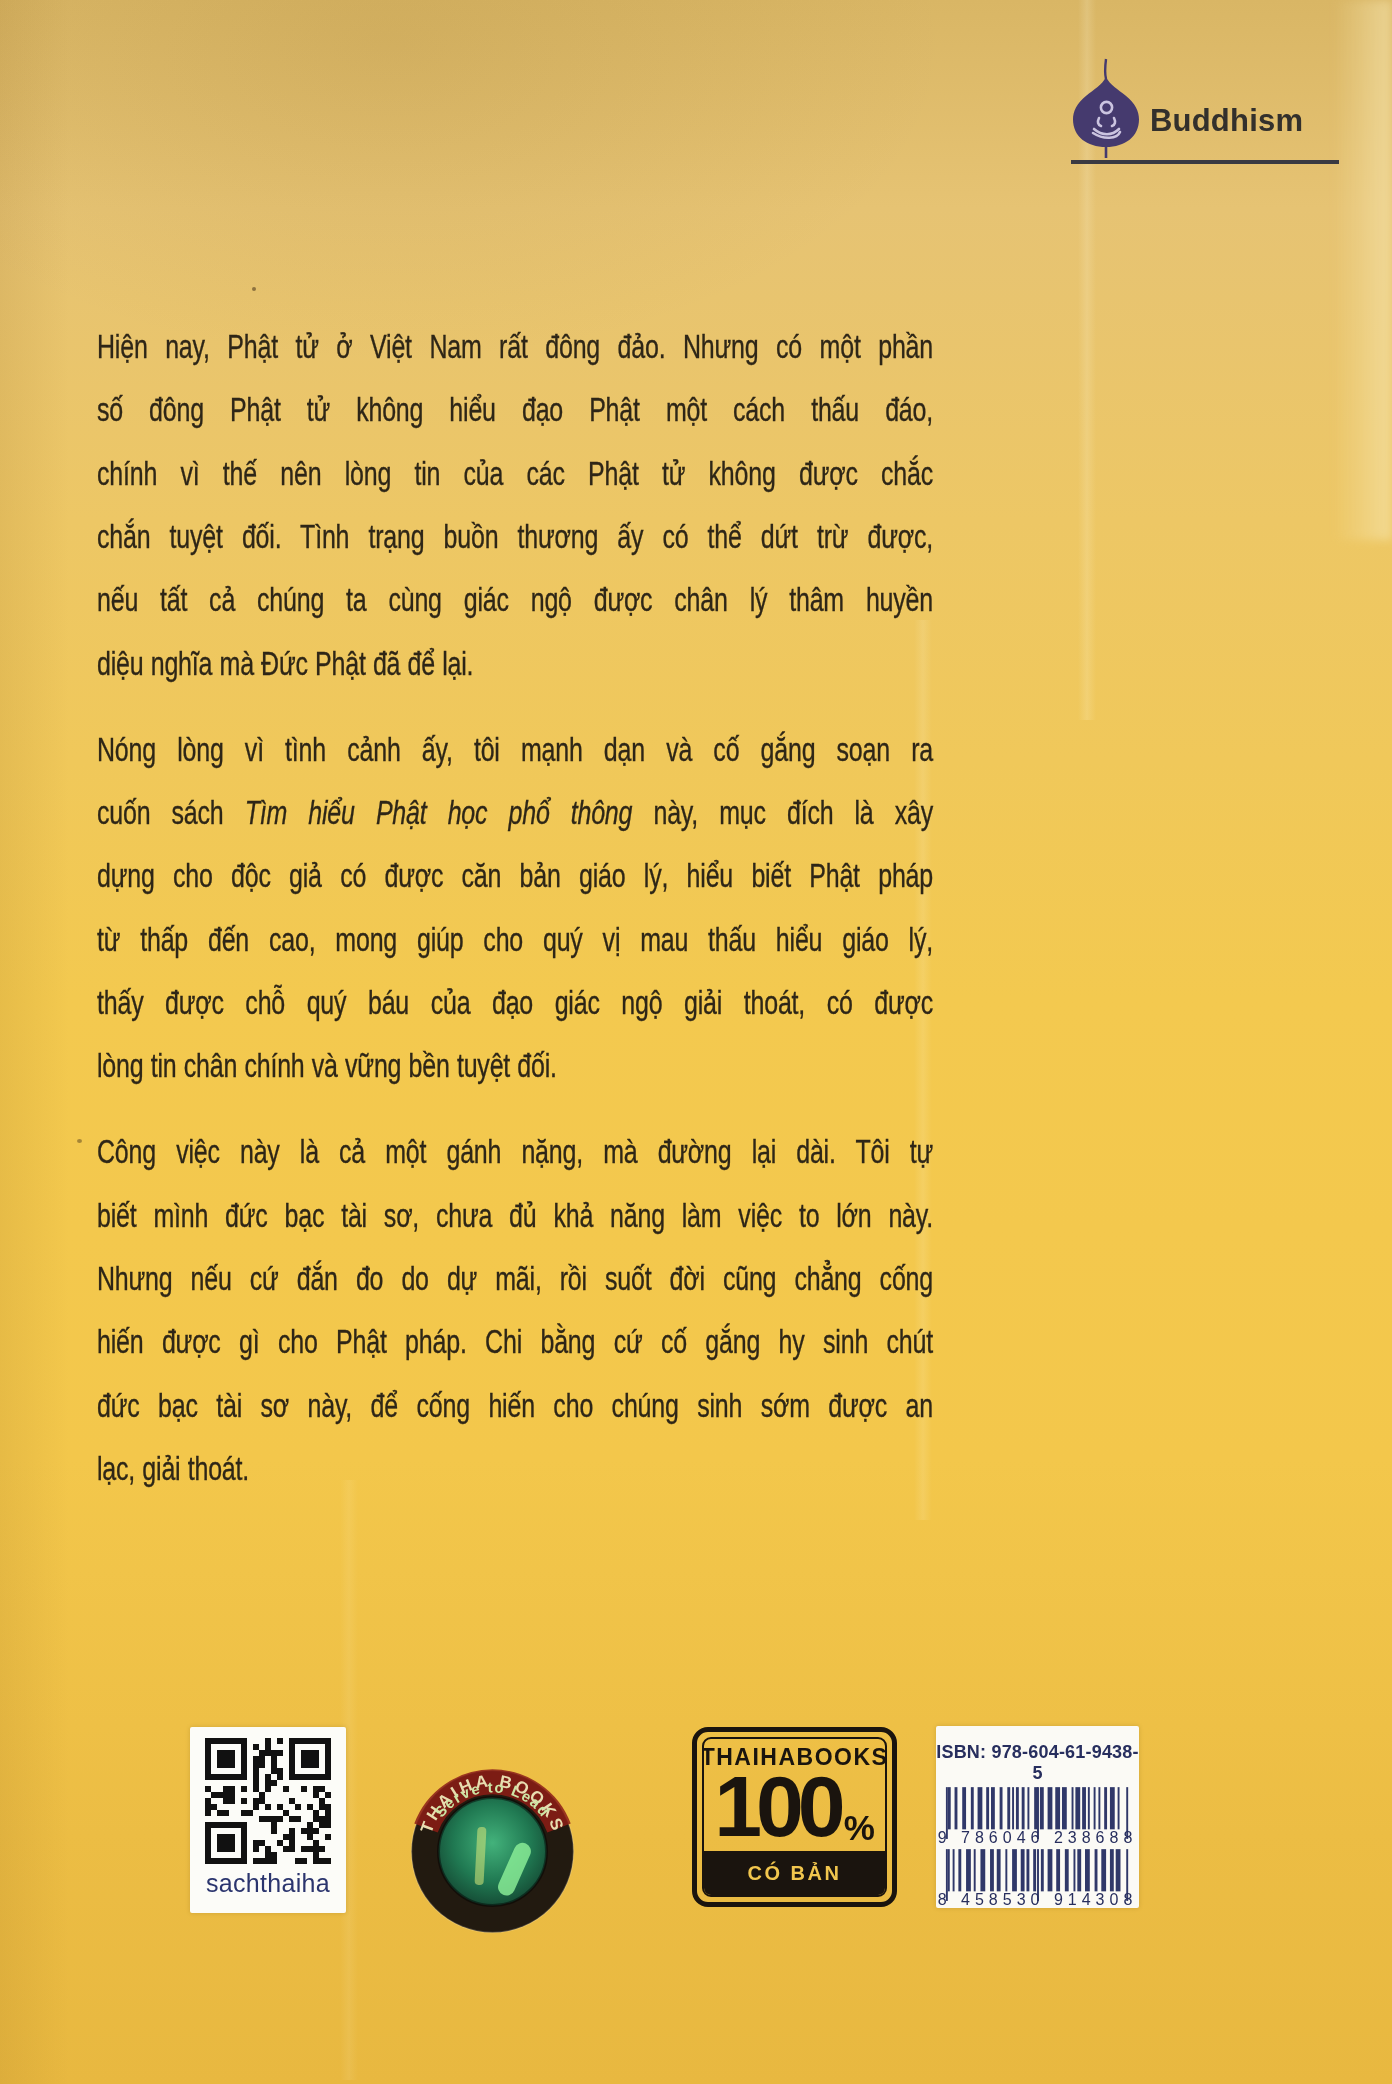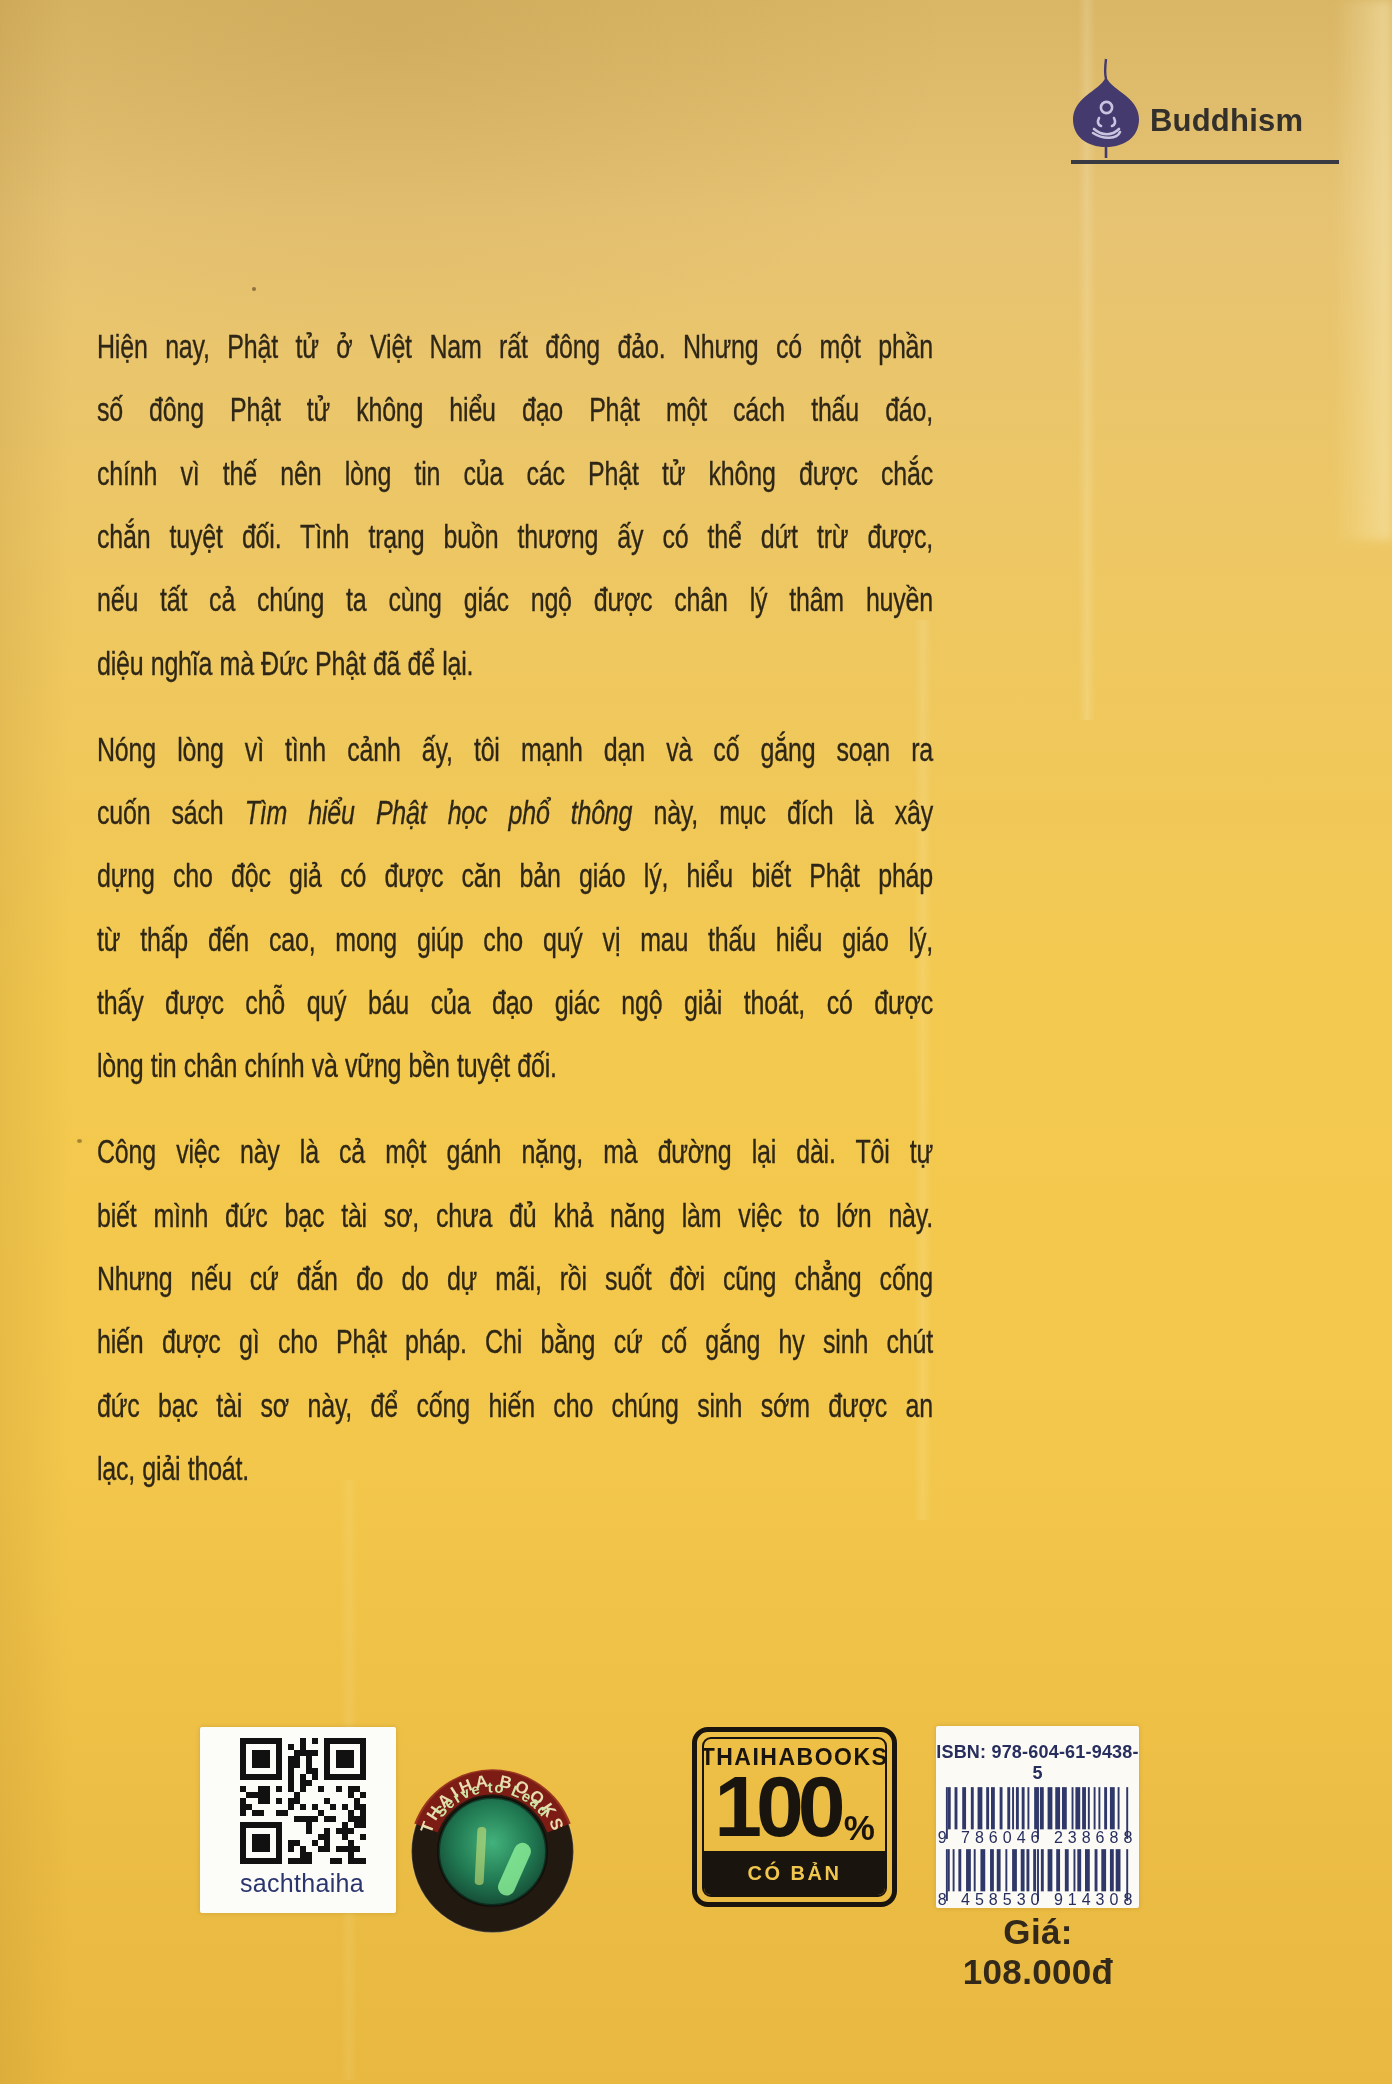--- a/index.html
+++ b/index.html
@@ -33,22 +33,22 @@
   .blurb{position:absolute;left:97px;top:292px;width:836px;
     color:#2e2617;font-size:25px;letter-spacing:-.2px;word-spacing:.5px;
     transform:scaleY(1.32);transform-origin:50% 0;
     -webkit-text-stroke:.25px #2e2617;}
   .blurb p{margin:0 0 17px 0;}
   .ln{height:48px;line-height:48px;text-align:justify;text-align-last:justify;overflow:visible;white-space:normal;}
   .ln.last{text-align-last:left;}
   .it{font-style:italic;}
 
   
-  .qr-label{position:absolute;left:200px;top:1727px;width:156px;height:186px;background:#fcfcf8;
-    border-radius:2px;box-shadow:0 0 4px rgba(120,90,20,.25);padding-left:40px;}
+  .qr-label{position:absolute;left:190px;top:1727px;width:156px;height:186px;background:#fcfcf8;
+    border-radius:2px;text-align:center;box-shadow:0 0 4px rgba(120,90,20,.25);}
   .qr-label svg{margin-top:11px;fill:#111;}
   .qr-caption{font-size:25px;color:#2b356e;margin-top:1px;letter-spacing:.3px;}
 
   .holo{position:absolute;left:410px;top:1769px;width:165px;height:165px;}
 
   .badge{position:absolute;left:692px;top:1727px;width:205px;height:180px;box-sizing:border-box;
     border:5px solid #1a140e;border-radius:16px;padding:5px;background:transparent;}
   .badge-inner{box-sizing:border-box;width:100%;height:100%;border:2px solid #1a140e;border-radius:9px;
     display:flex;flex-direction:column;align-items:center;overflow:hidden;}
   .badge-brand{font-size:23px;font-weight:800;letter-spacing:1.5px;color:#1a140e;margin-top:5px;}
@@ -351,15 +351,14 @@
         <rect x="164" y="0" width="5" height="44"></rect>
         <rect x="173" y="0" width="4" height="44"></rect>
         <rect x="179" y="0" width="5" height="44"></rect>
         <rect x="2" y="0" width="2" height="54"></rect>
         <rect x="97" y="0" width="2" height="54"></rect>
         <rect x="190" y="0" width="2" height="54"></rect>
       </svg>
     <div class="code">8 458530 914308</div>
   </div>
 
-  <div class="price">Giá: 108.000đ</div>
 
 </div>
 
 </body></html>

